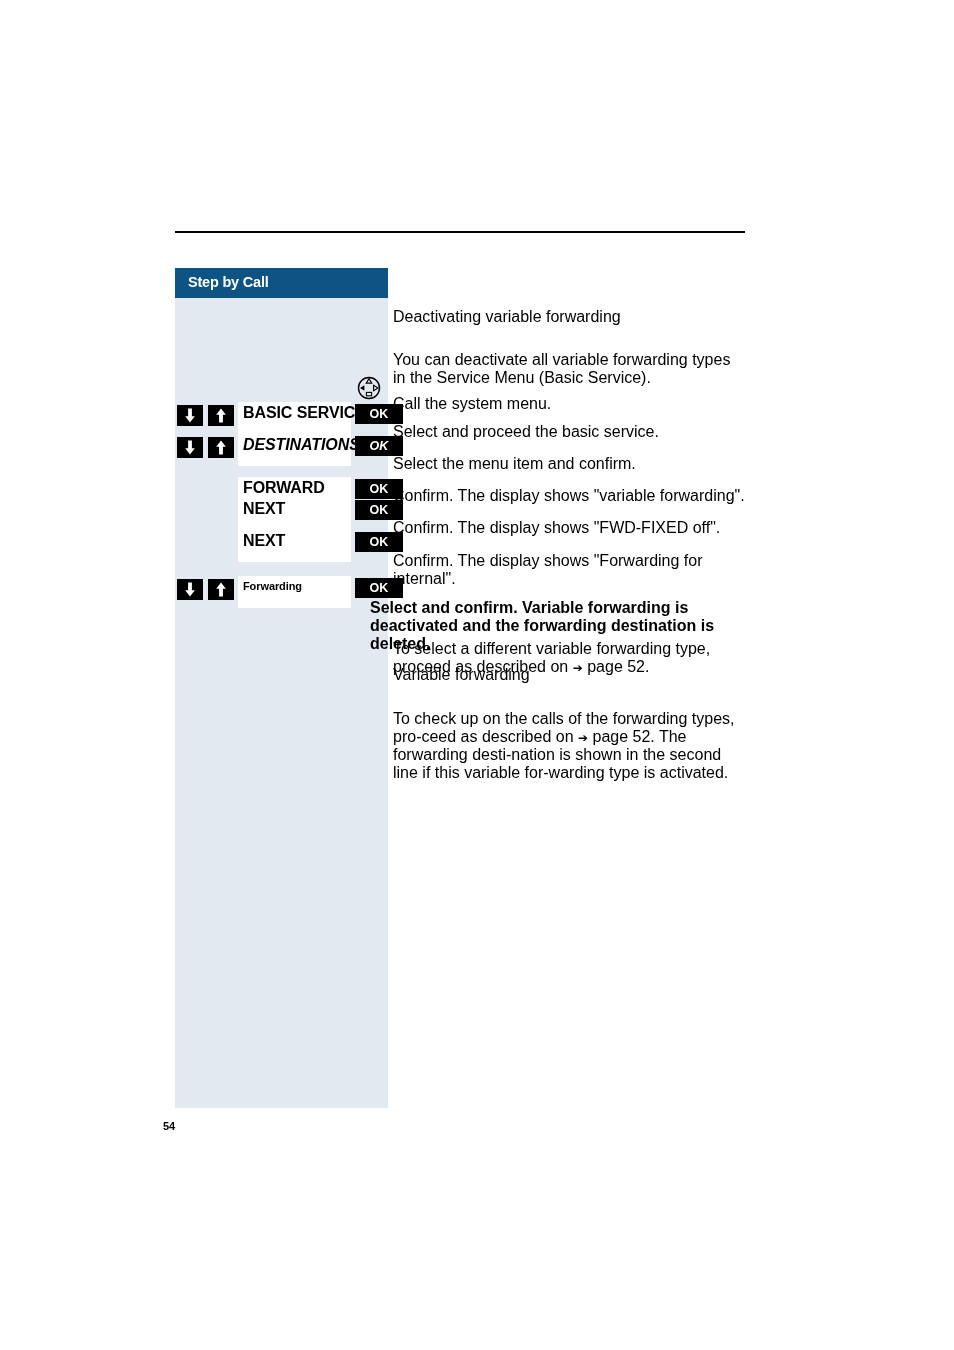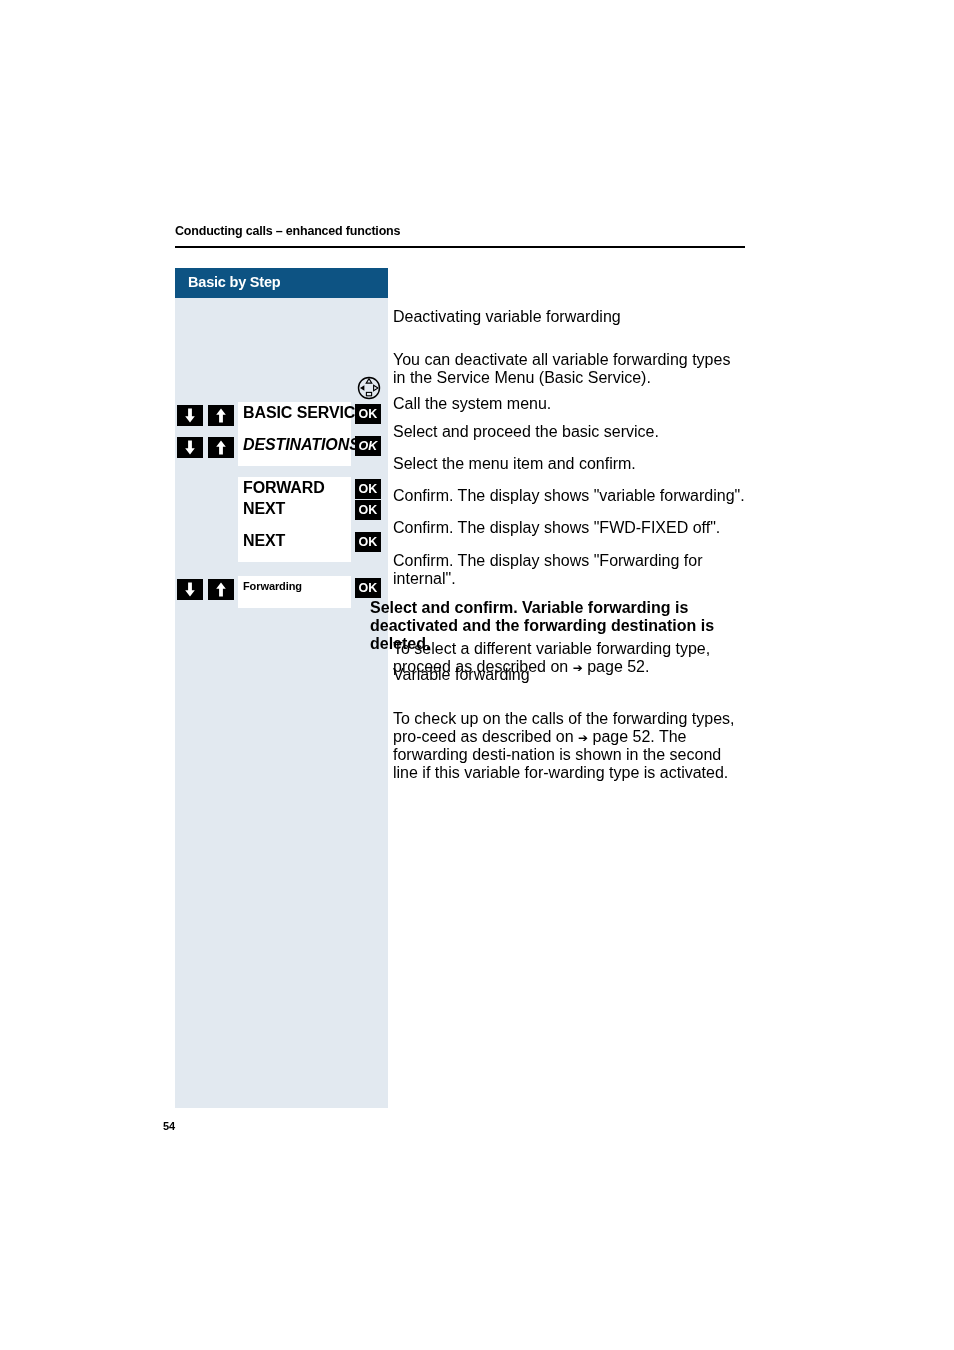--- a/index.html
+++ b/index.html
@@ -99,21 +99,21 @@
     letter-spacing: -0.1px;
     line-height: 13px;
     white-space: nowrap;
   }
   .label-box .lbl.mixed { font-size: 11px; }
 
   .ok-btn {
     position: absolute;
     left: 180px;
     top: 2px;
-    width: 26px;
+    width: 48px;
     height: 20px;
     background: #000000;
     color: #ffffff;
     font-size: 12.5px;
     font-weight: bold;
     text-align: center;
     line-height: 20px;
     letter-spacing: 0.2px;
   }
 
@@ -141,27 +141,26 @@
     top: 1120px;
     font-size: 11px;
     font-weight: bold;
     letter-spacing: -0.2px;
   }
 </style>
 </head>
 <body>
 
 <div class="page-header">
-  <div class="hdr-text">Conducting calls – enhanced functions</div>
   <div class="hdr-rule"></div>
 </div>
 
 <div class="sidebar">
   <div class="sidebar-banner">
-    <span class="banner-text">Basic by Step</span>
+    <span class="banner-text">Step by Call</span>
   </div>
 </div>
 
 <div class="step-row" style="left:175px; top:372px;">
   <span class="nav-icon">
     <svg width="28" height="28" viewBox="0 0 28 28">
       <circle cx="14" cy="14" r="10.5" fill="none" stroke="#000" stroke-width="1.4"></circle>
       <polygon points="14,4.6 11.2,9.1 16.8,9.1" fill="none" stroke="#000" stroke-width="1.1"></polygon>
       <polygon points="5.0,14 9.4,11.2 9.4,16.8" fill="#000"></polygon>
       <polygon points="23.0,14 18.6,11.2 18.6,16.8" fill="none" stroke="#000" stroke-width="1.1"></polygon>

